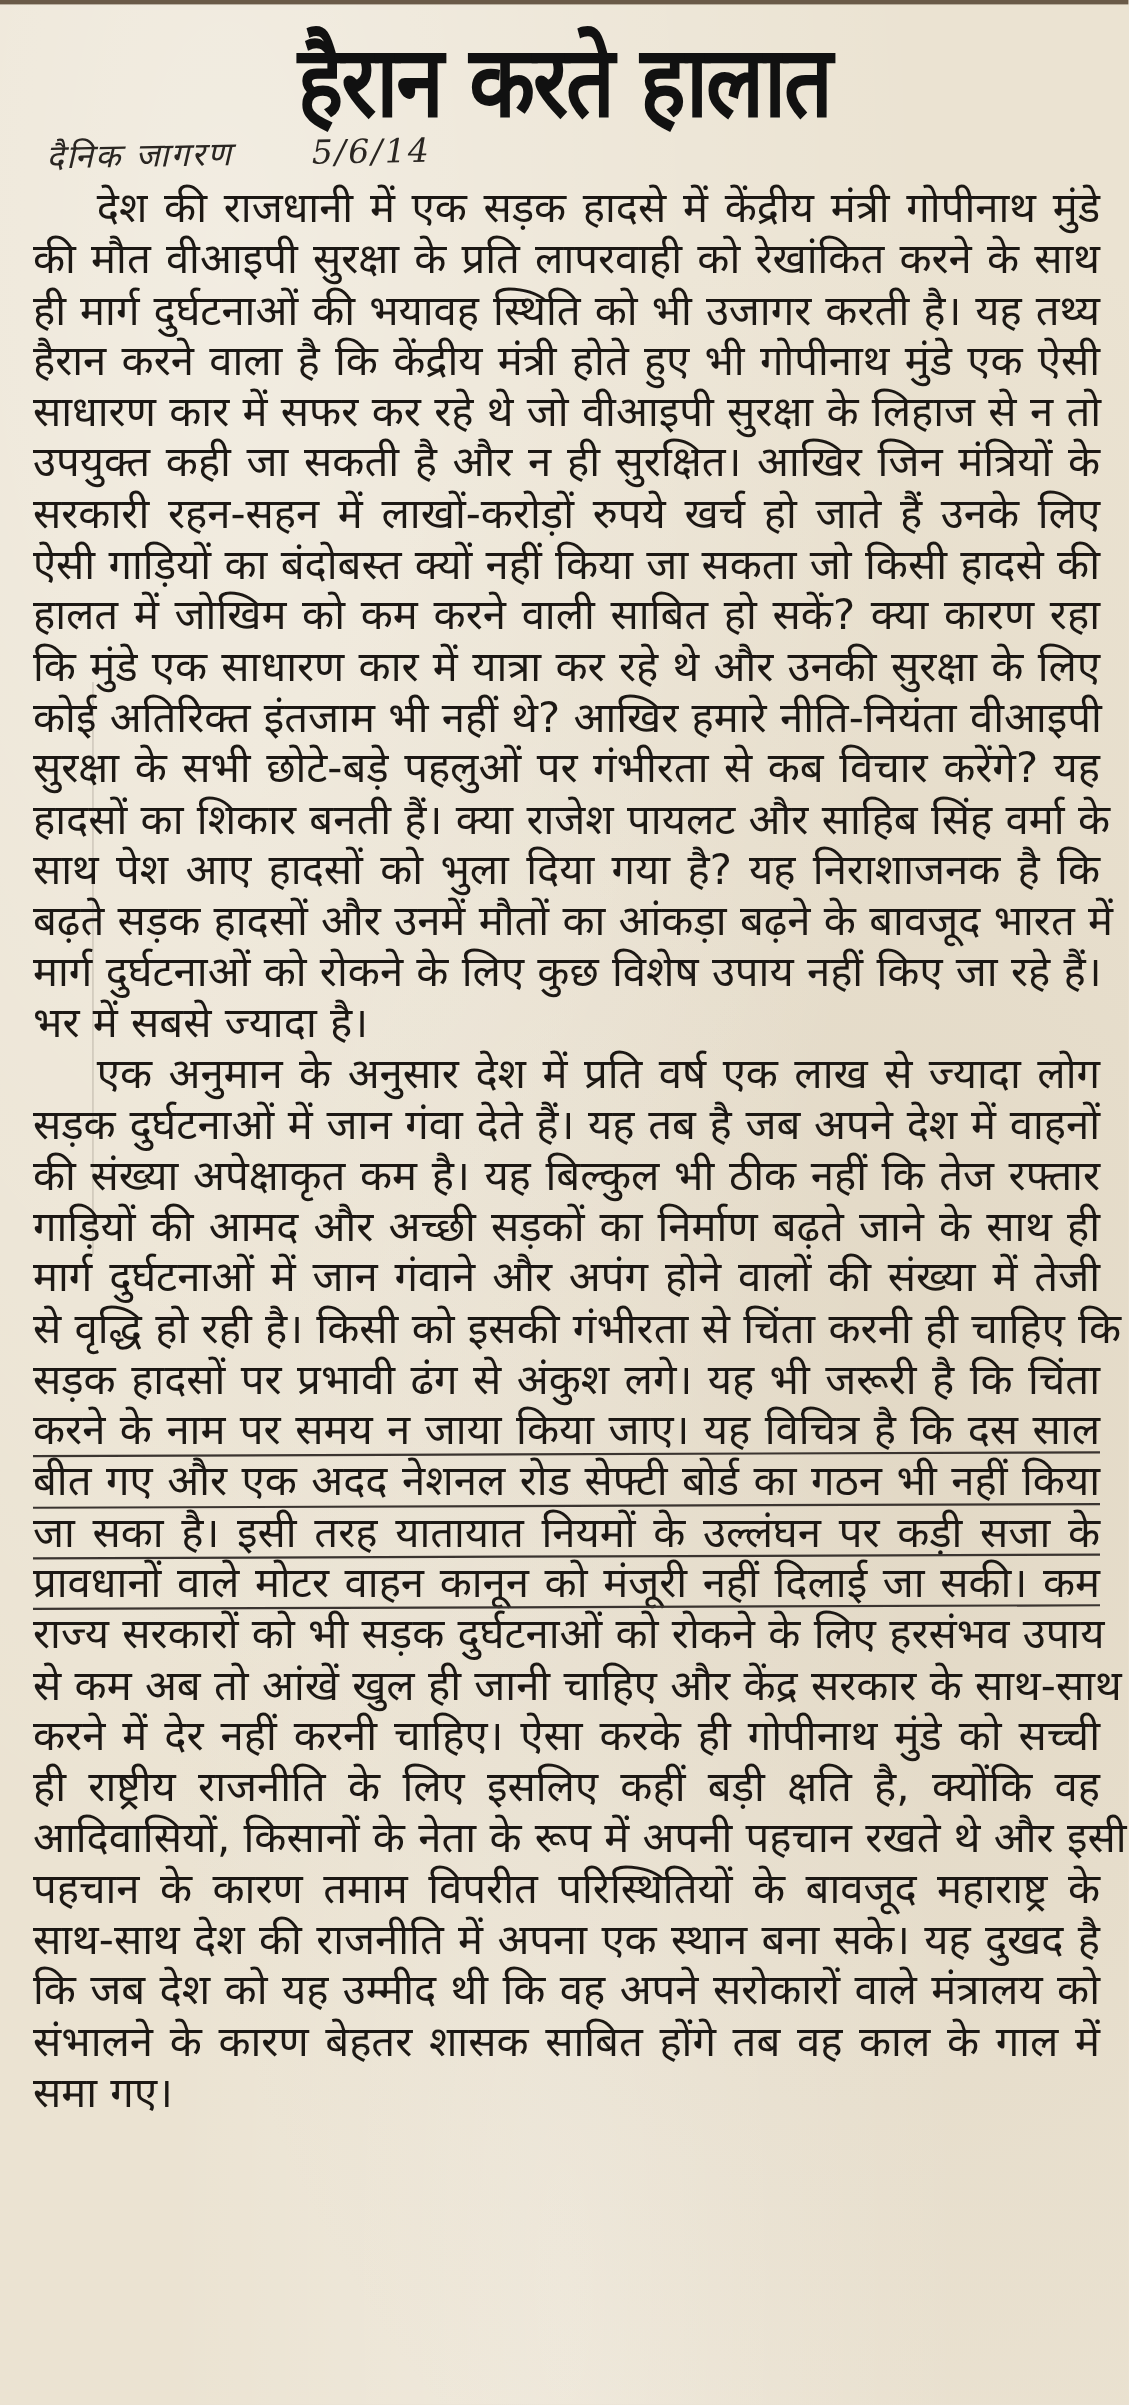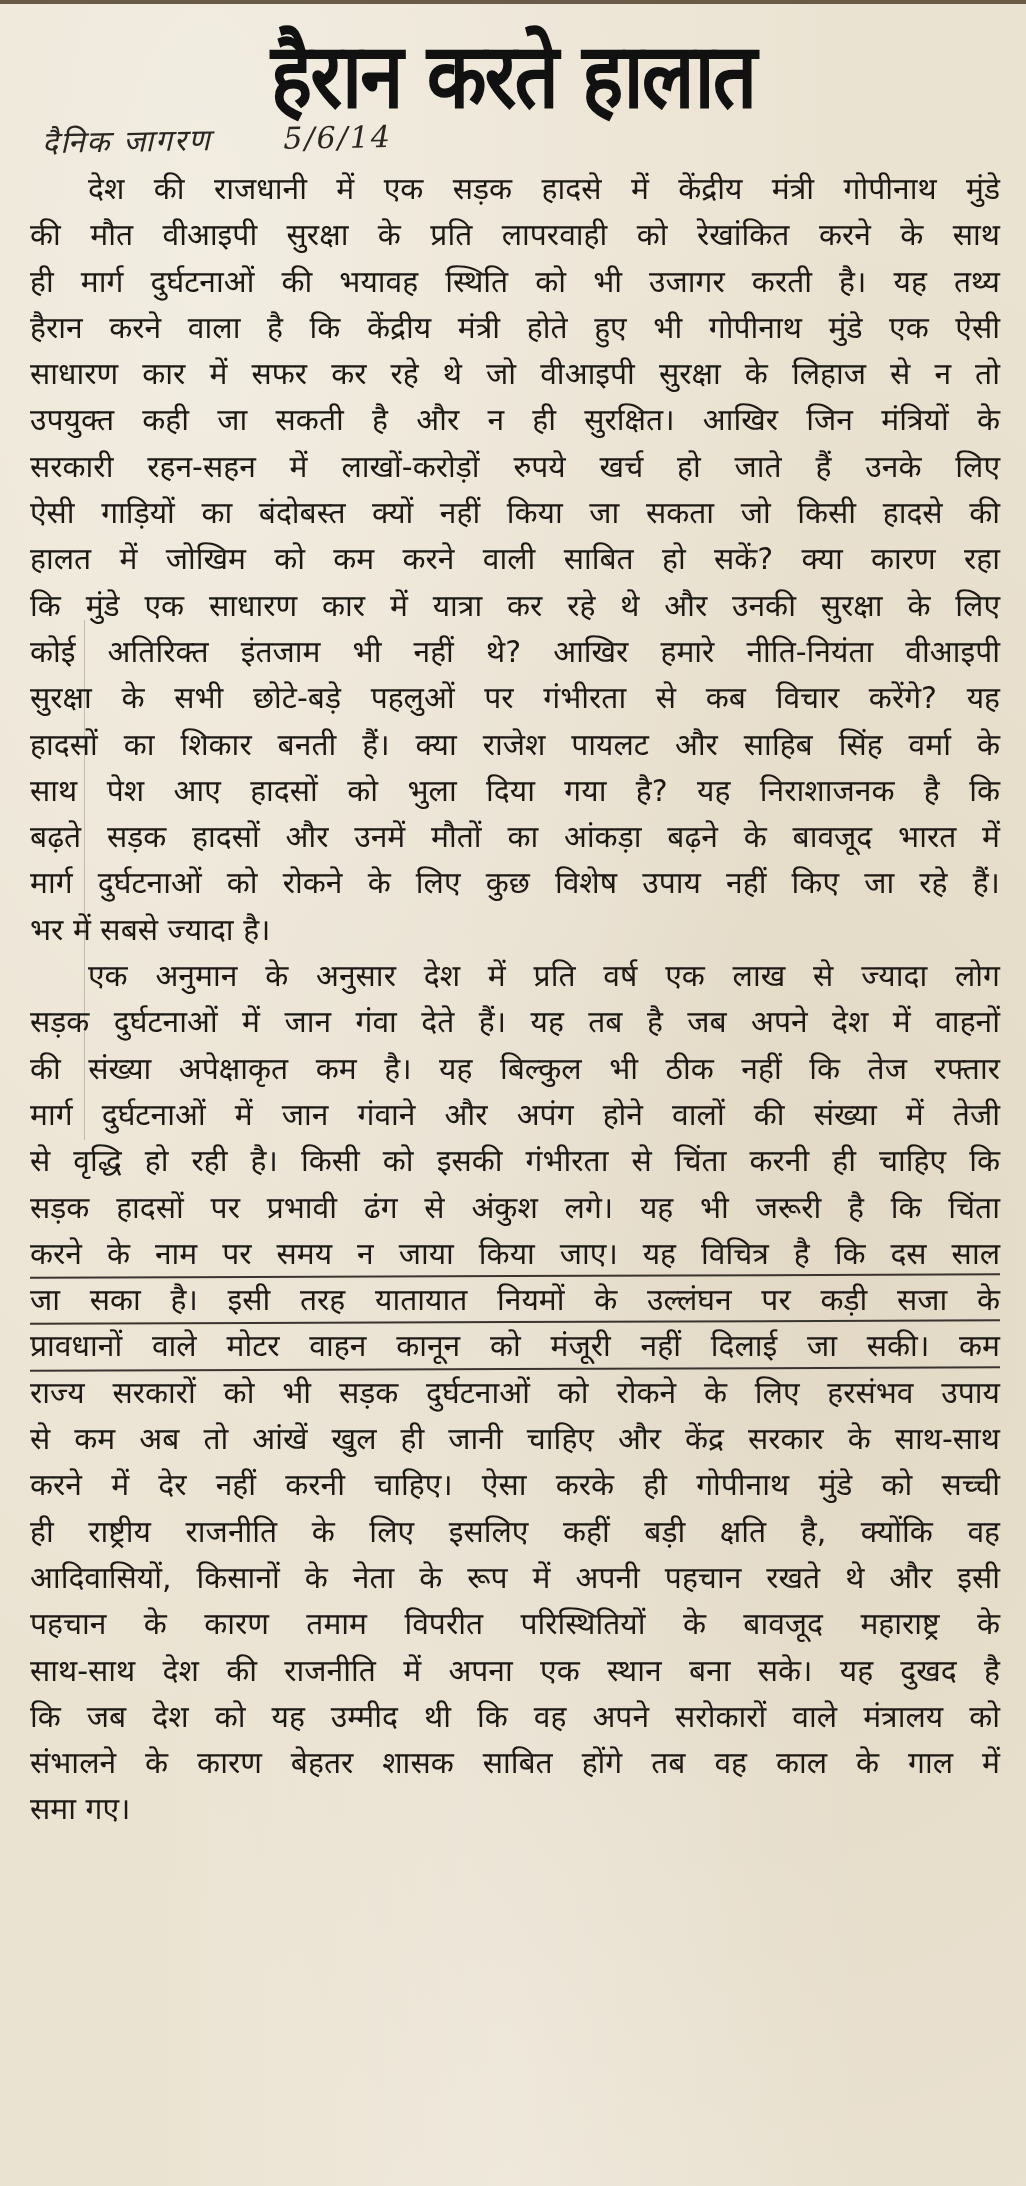--- a/index.html
+++ b/index.html
@@ -44,21 +44,21 @@
     transform: rotate(-1deg);
   }
   .handwritten .date { margin-left: 60px; }
   .article {
     position: absolute;
     left: 30px; top: 166px; width: 970px;
   }
   .line {
     display: block;
     font-family: "DejaVu Sans", sans-serif;
-    font-size: 30px;
+    font-size: 38px;
     line-height: 46.3px;
     height: 46.3px;
     white-space: nowrap;
     text-align: justify;
     text-align-last: justify;
     color: #1c1814;
   }
   .line.indent { padding-left: 58px; }
   .line.last { text-align-last: left; }
   .ul { position: relative; }
@@ -104,24 +104,26 @@
     <span class="line">हादसों का शिकार बनती हैं। क्या राजेश पायलट और साहिब सिंह वर्मा के</span>
     <span class="line">साथ पेश आए हादसों को भुला दिया गया है? यह निराशाजनक है कि</span>
     <span class="line">बढ़ते सड़क हादसों और उनमें मौतों का आंकड़ा बढ़ने के बावजूद भारत में</span>
     <span class="line">मार्ग दुर्घटनाओं को रोकने के लिए कुछ विशेष उपाय नहीं किए जा रहे हैं।</span>
     <span class="line last">भर में सबसे ज्यादा है।</span>
   </div>
   <div>
     <span class="line indent">एक अनुमान के अनुसार देश में प्रति वर्ष एक लाख से ज्यादा लोग</span>
     <span class="line">सड़क दुर्घटनाओं में जान गंवा देते हैं। यह तब है जब अपने देश में वाहनों</span>
     <span class="line">की संख्या अपेक्षाकृत कम है। यह बिल्कुल भी ठीक नहीं कि तेज रफ्तार</span>
+    <span class="line">गाड़ियों की आमद और अच्छी सड़कों का निर्माण बढ़ते जाने के साथ ही</span>
     <span class="line">मार्ग दुर्घटनाओं में जान गंवाने और अपंग होने वालों की संख्या में तेजी</span>
     <span class="line">से वृद्धि हो रही है। किसी को इसकी गंभीरता से चिंता करनी ही चाहिए कि</span>
     <span class="line">सड़क हादसों पर प्रभावी ढंग से अंकुश लगे। यह भी जरूरी है कि चिंता</span>
     <span class="line ul">करने के नाम पर समय न जाया किया जाए। यह विचित्र है कि दस साल</span>
+    <span class="line ul">बीत गए और एक अदद नेशनल रोड सेफ्टी बोर्ड का गठन भी नहीं किया</span>
     <span class="line ul">जा सका है। इसी तरह यातायात नियमों के उल्लंघन पर कड़ी सजा के</span>
     <span class="line ul">प्रावधानों वाले मोटर वाहन कानून को मंजूरी नहीं दिलाई जा सकी। कम</span>
     <span class="line">राज्य सरकारों को भी सड़क दुर्घटनाओं को रोकने के लिए हरसंभव उपाय</span>
     <span class="line">से कम अब तो आंखें खुल ही जानी चाहिए और केंद्र सरकार के साथ-साथ</span>
     <span class="line">करने में देर नहीं करनी चाहिए। ऐसा करके ही गोपीनाथ मुंडे को सच्ची</span>
     <span class="line">ही राष्ट्रीय राजनीति के लिए इसलिए कहीं बड़ी क्षति है, क्योंकि वह</span>
     <span class="line">आदिवासियों, किसानों के नेता के रूप में अपनी पहचान रखते थे और इसी</span>
     <span class="line">पहचान के कारण तमाम विपरीत परिस्थितियों के बावजूद महाराष्ट्र के</span>
     <span class="line">साथ-साथ देश की राजनीति में अपना एक स्थान बना सके। यह दुखद है</span>
     <span class="line">कि जब देश को यह उम्मीद थी कि वह अपने सरोकारों वाले मंत्रालय को</span>

